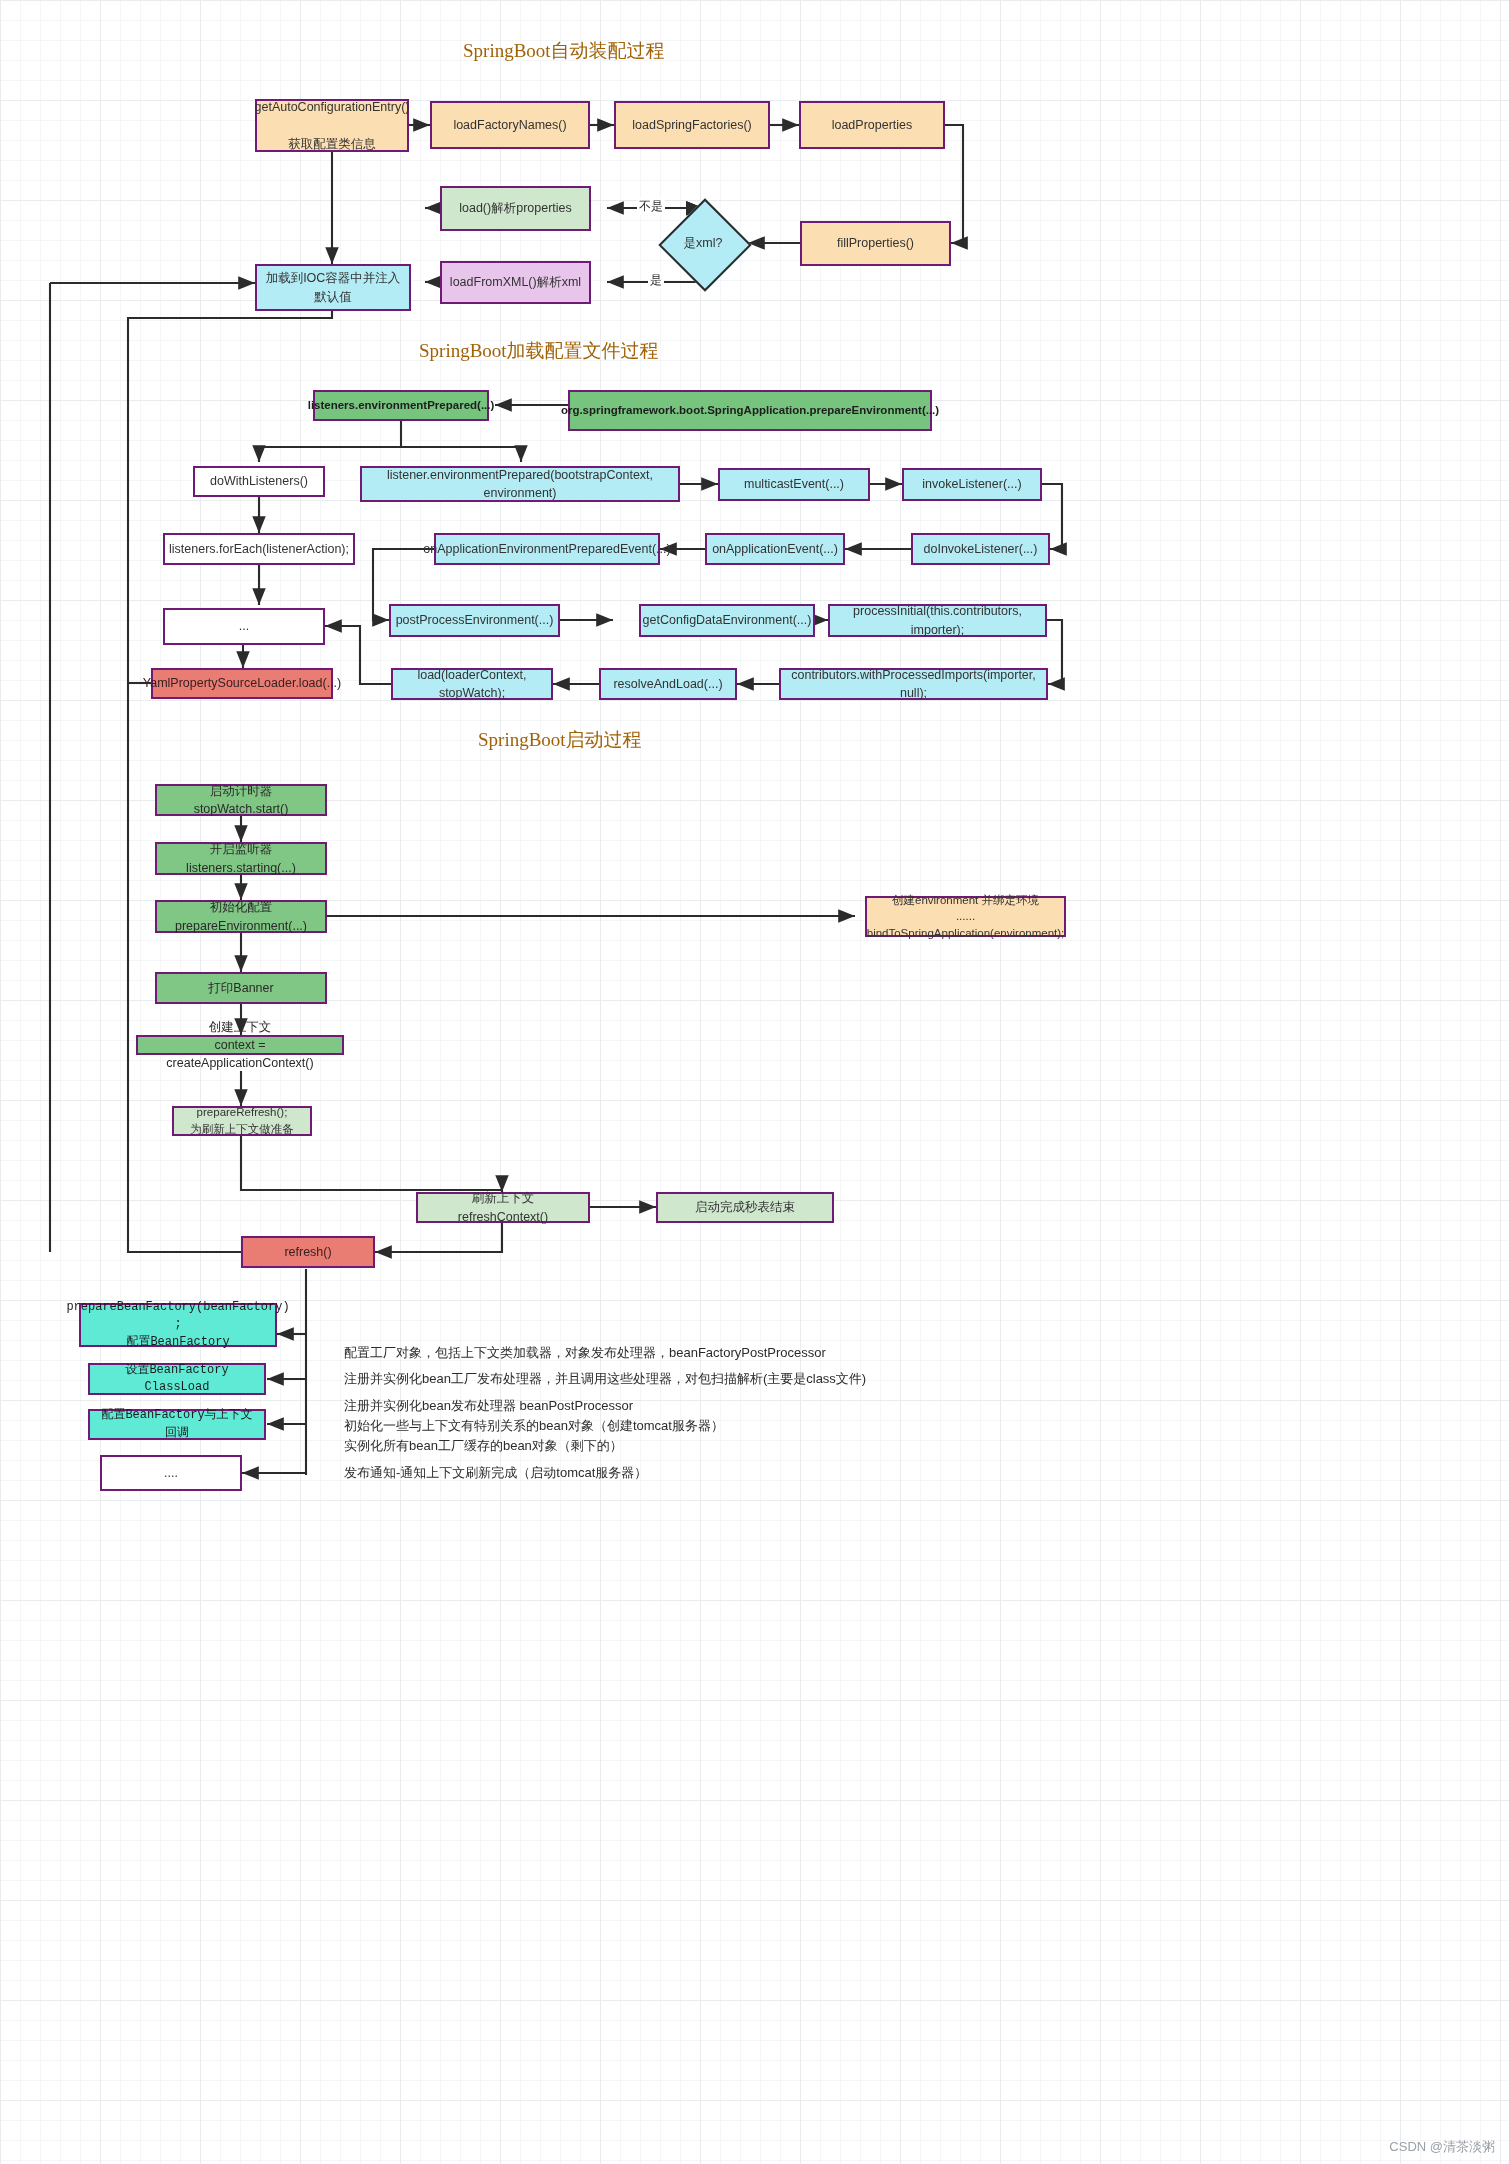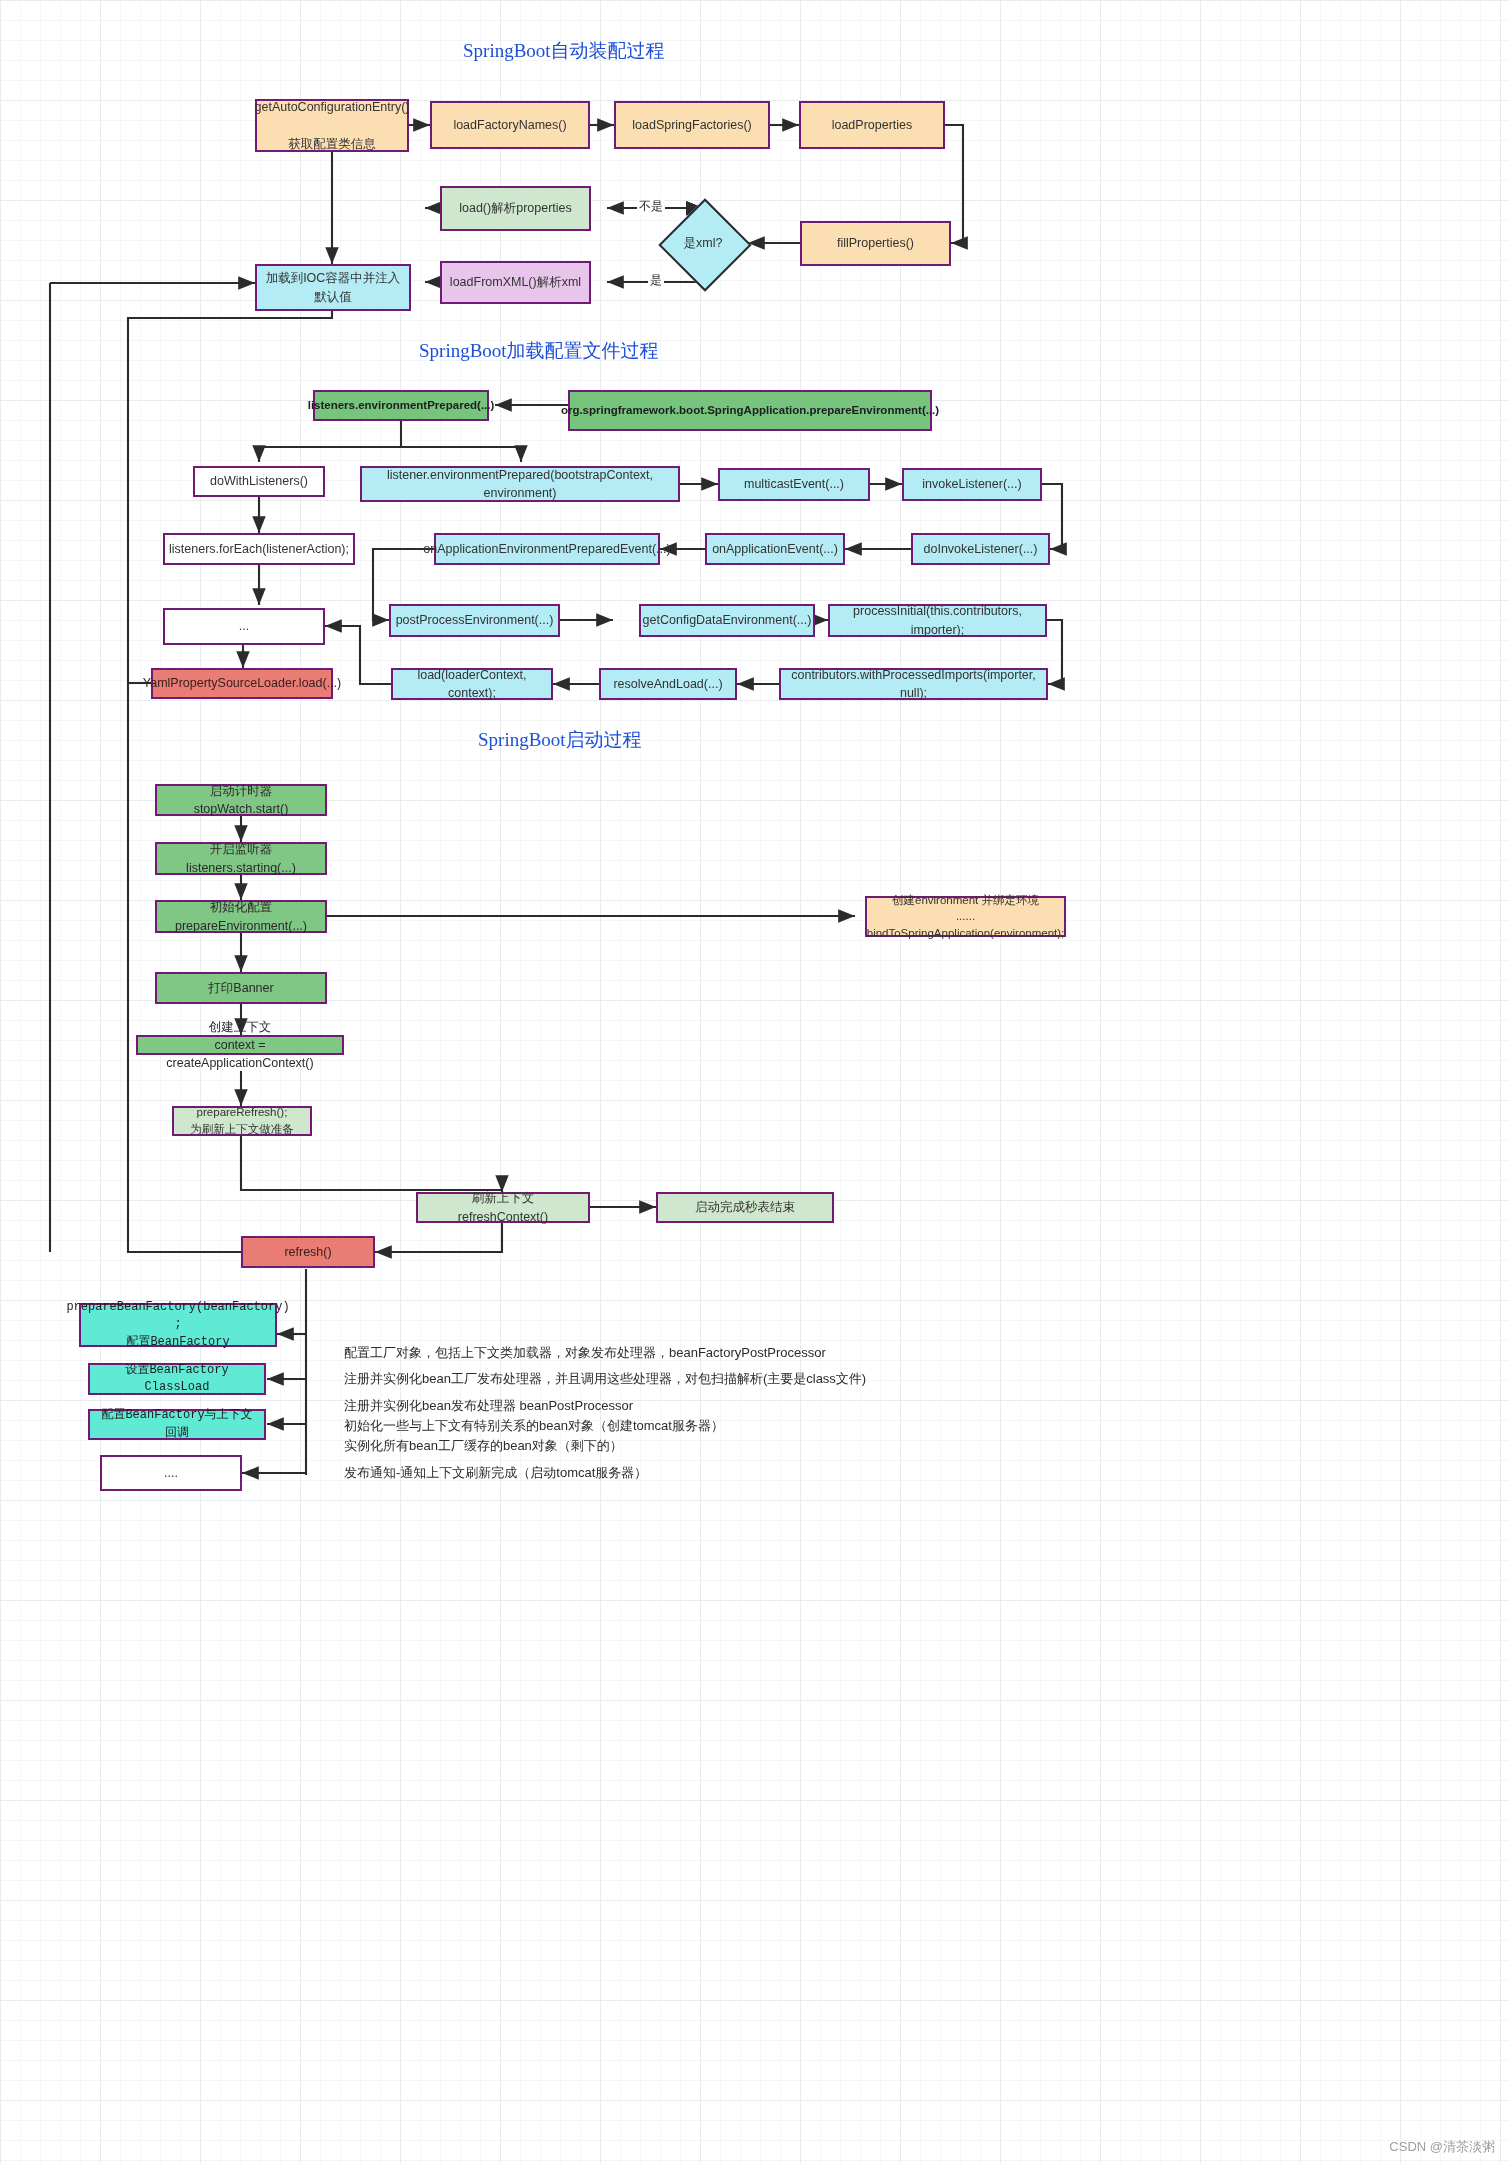--- a/index.html
+++ b/index.html
@@ -52,21 +52,21 @@
   }
   .diamond-label{
     position:absolute;z-index:3;
     font-size:12.5px;color:#333;
     display:flex;align-items:center;justify-content:center;
     text-align:center;
   }
   .title{
     position:absolute;z-index:2;
     font-family:"Liberation Serif", serif;
-    font-size:19px;color:#1d4ed8;
+    font-size:19px;color:#a16207;
     white-space:nowrap;
   }
   .edge-label{
     position:absolute;z-index:3;
     font-size:12px;color:#2b2b2b;
     background:#ffffff;
     padding:0 2px;
     white-space:nowrap;
   }
   .note{
@@ -225,21 +225,21 @@
 <div class="node cyan" style="left:434px;top:533px;width:226px;height:32px;">onApplicationEnvironmentPreparedEvent(...)</div>
 <div class="node cyan" style="left:705px;top:533px;width:140px;height:32px;">onApplicationEvent(...)</div>
 <div class="node cyan" style="left:911px;top:533px;width:139px;height:32px;">doInvokeListener(...)</div>
 
 <div class="node white" style="left:163px;top:608px;width:162px;height:37px;">...</div>
 <div class="node cyan" style="left:389px;top:604px;width:171px;height:33px;">postProcessEnvironment(...)</div>
 <div class="node cyan" style="left:639px;top:604px;width:176px;height:33px;">getConfigDataEnvironment(...)</div>
 <div class="node cyan" style="left:828px;top:604px;width:219px;height:33px;">processInitial(this.contributors, importer);</div>
 
 <div class="node red" style="left:151px;top:668px;width:182px;height:31px;">YamlPropertySourceLoader.load(...)</div>
-<div class="node cyan" style="left:391px;top:668px;width:162px;height:32px;">load(loaderContext, context);</div>
+<div class="node cyan" style="left:391px;top:668px;width:162px;height:32px;">load(loaderContext, stopWatch);</div>
 <div class="node cyan" style="left:599px;top:668px;width:138px;height:32px;">resolveAndLoad(...)</div>
 <div class="node cyan" style="left:779px;top:668px;width:269px;height:32px;">contributors.withProcessedImports(importer, null);</div>
 
 <div class="node green-m" style="left:155px;top:784px;width:172px;height:32px;">启动计时器
 stopWatch.start()</div>
 <div class="node green-m" style="left:155px;top:842px;width:172px;height:33px;">开启监听器
 listeners.starting(...)</div>
 <div class="node green-m" style="left:155px;top:900px;width:172px;height:33px;">初始化配置
 prepareEnvironment(...)</div>
 <div class="node orange-l" style="left:865px;top:896px;width:201px;height:41px;">创建environment 并绑定环境

